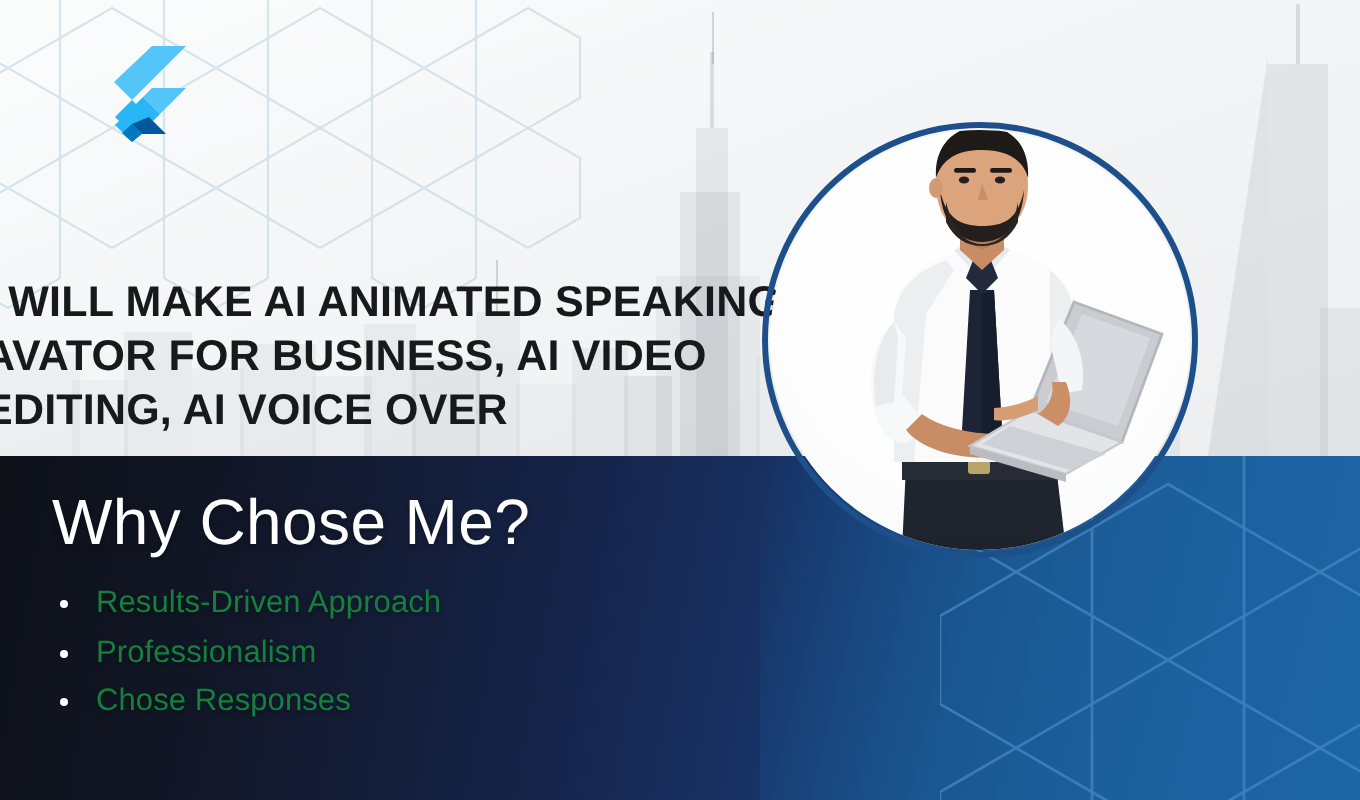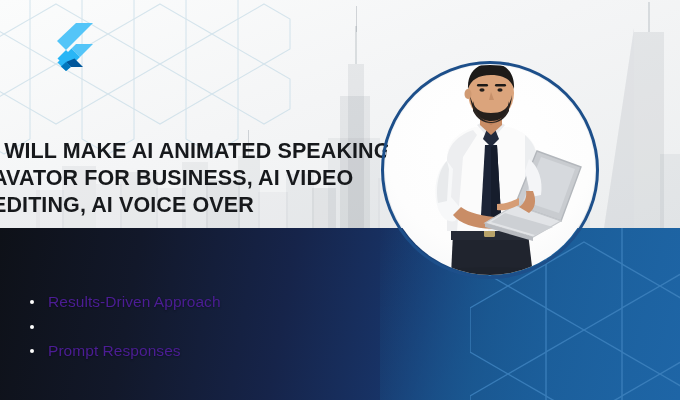--- a/index.html
+++ b/index.html
@@ -120,21 +120,21 @@
     position: absolute;
     left: 30px;
     top: 290px;
     margin: 0;
     padding: 0;
     list-style: none;
   }
   .bullet-item {
     display: flex;
     align-items: center;
-    color: #4c1d95;
+    color: #15803d;
     font-size: 15.5px;
     font-weight: 400;
     line-height: 24.5px;
     height: 24.5px;
     letter-spacing: 0.05px;
     text-shadow: 0 1px 2px rgba(0,0,0,0.35);
   }
   .bullet-dot {
     width: 4px; height: 4px;
     border-radius: 50%;
@@ -262,32 +262,34 @@
         <use href="#hexB" x="152" y="0"></use>
         <use href="#hexB" x="0" y="88"></use>
         <use href="#hexB" x="76" y="132"></use>
         <use href="#hexB" x="152" y="88"></use>
         <use href="#hexB" x="0" y="176"></use>
         <use href="#hexB" x="152" y="176"></use>
       </g>
     </svg>
   </div>
 
+  <div class="why-title">Why Chose Me?</div>
 
   <ul class="bullet-list">
     <li class="bullet-item">
       <span class="bullet-dot"></span>
       <span>Results-Driven Approach</span>
     </li>
     <li class="bullet-item">
       <span class="bullet-dot"></span>
+      <span>Professionalism</span>
     </li>
     <li class="bullet-item">
       <span class="bullet-dot"></span>
-      <span>Prompt Responses</span>
+      <span>Chose Responses</span>
     </li>
   </ul>
 
   <div class="portrait-wrap">
     <div class="portrait-disc">
       <svg class="portrait-svg" width="210" height="210" viewBox="0 0 210 210">
 
         <path d="M68 168 L66 210 L148 210 L143 168 Z" fill="#20242e"></path>
         <rect x="66" y="163" width="78" height="12" fill="#262b36"></rect>
 

